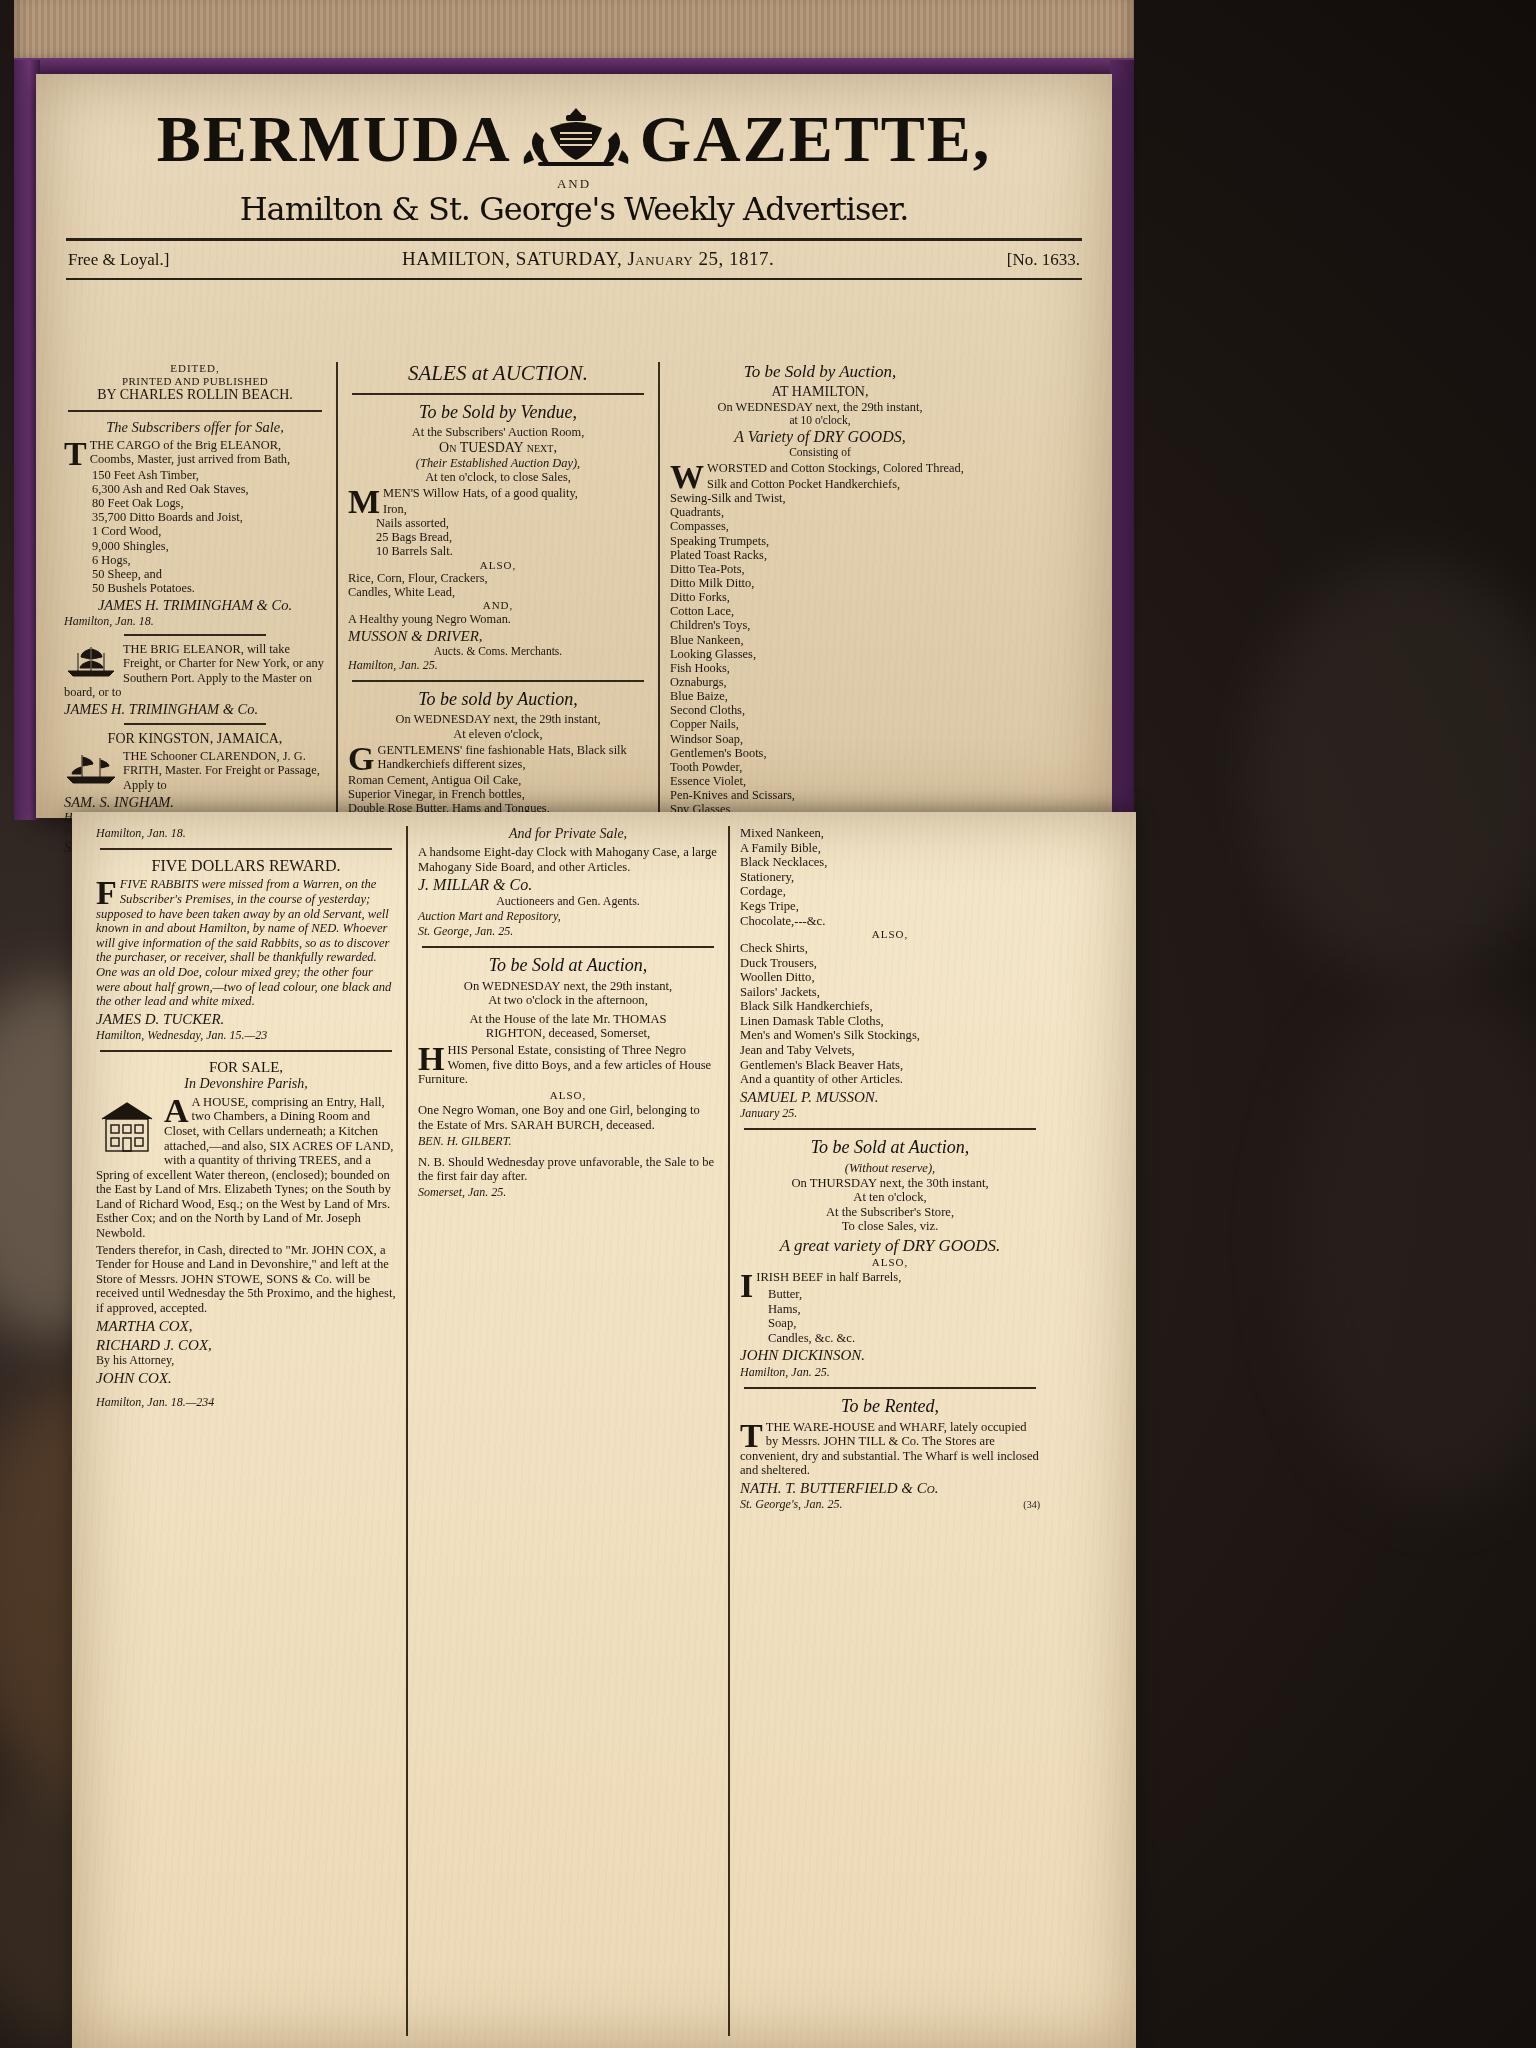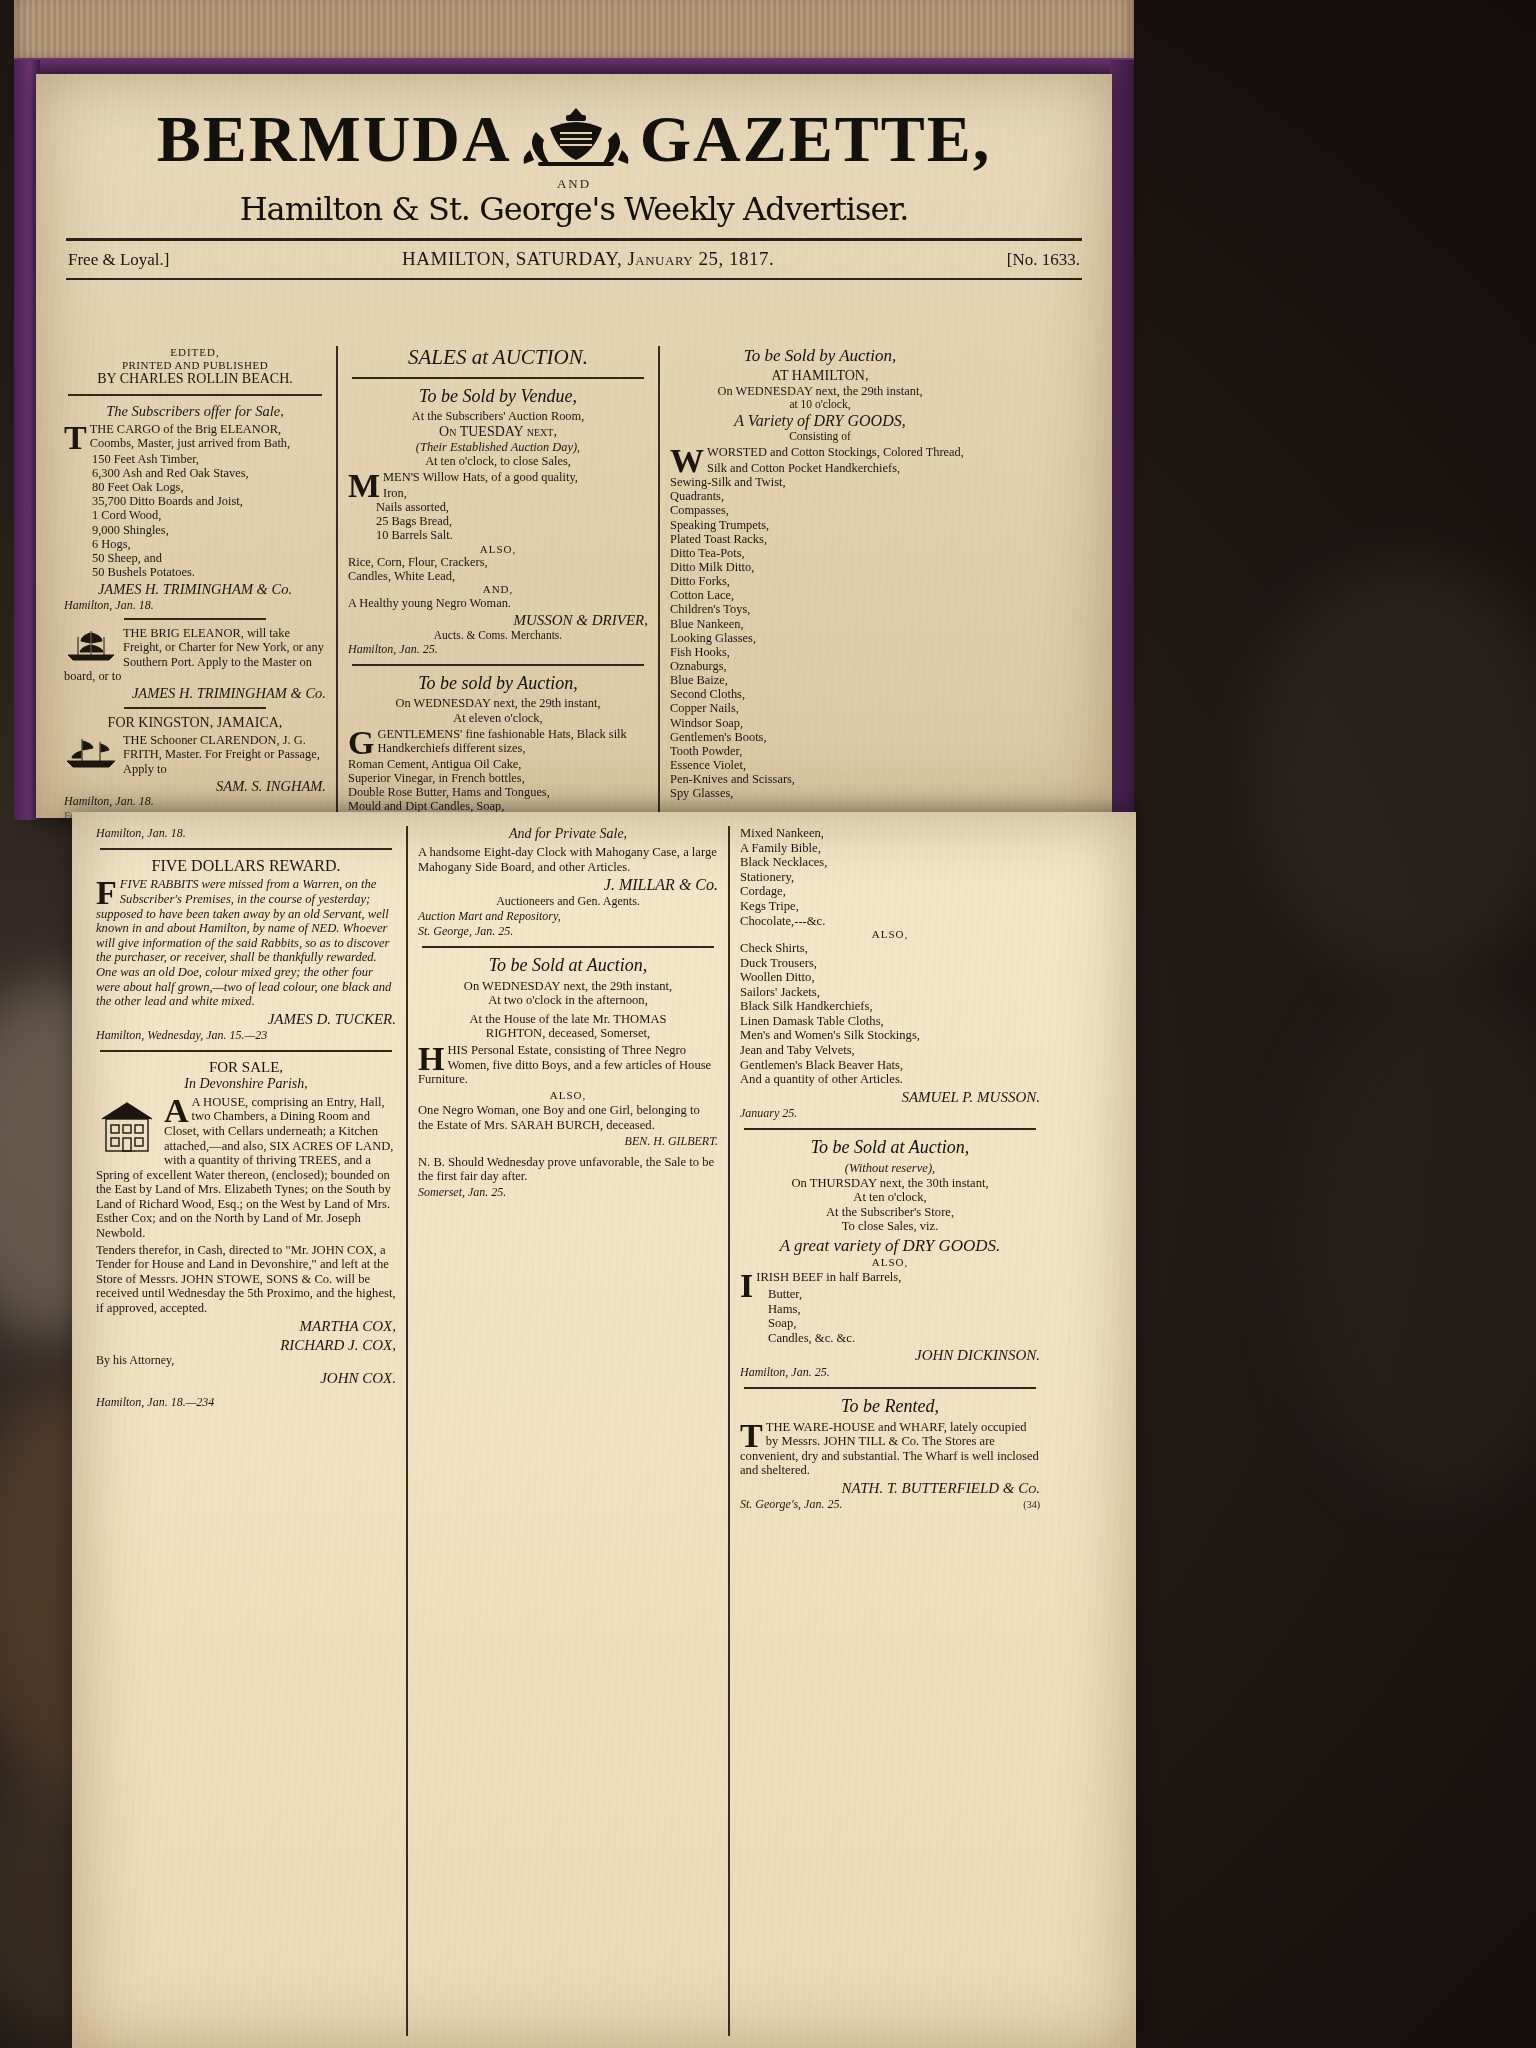--- a/index.html
+++ b/index.html
@@ -53,33 +53,33 @@
   .rule-thick{height:3px;background:#2a2018;margin:10px 12px 0 12px;}
   .dateline{display:flex;justify-content:space-between;align-items:baseline;margin:7px 14px 0 14px;font-size:17px;color:#1b1510;}
   .dateline .center{font-variant:small-caps;font-size:19px;letter-spacing:.5px;}
   .rule-thin{height:2px;background:#2a2018;margin:8px 12px 0 12px;}
 
   
   #cols-top{position:absolute;left:40px;top:346px;width:1040px;height:470px;display:flex;}
   .col{padding:0 10px;}
   .ct1{width:262px;} .ct2{width:300px;border-left:2px solid #3a2c1e;border-right:2px solid #3a2c1e;}
   .ct3{width:300px;}
-  #cols-top .col{font-size:12.4px;line-height:1.14;color:#1d160f;}
+  #cols-top .col{font-size:12.4px;line-height:1.14;color:#1d160f;margin-top:16px;}
 
   
   #cols-bot{position:absolute;left:72px;top:826px;width:1040px;height:1210px;display:flex;}
   .cb1{width:300px;} .cb2{width:300px;border-left:2px solid #3a2c1e;border-right:2px solid #3a2c1e;}
   .cb3{width:300px;}
   #cols-bot .col{font-size:12.6px;line-height:1.16;color:#1d160f;}
 
   .ctr{text-align:center;}
   .it{font-style:italic;}
   .sc{font-variant:small-caps;}
   .hd{font-style:italic;font-size:18px;text-align:center;margin:4px 0 3px;color:#14100c;}
-  .sigc{text-align:right;font-style:italic;font-size:14.5px;margin-top:2px;}
+  .sigc{text-align:left;font-style:italic;font-size:14.5px;margin-top:2px;}
   .loc{font-style:italic;font-size:12px;margin-top:1px;}
   .sep{height:2px;background:#33271b;margin:7px 4px;}
   .sep-short{height:2px;background:#33271b;margin:6px 60px;}
   .list{padding-left:28px;}
   .list div{white-space:nowrap;}
   .dropcap{float:left;font-size:34px;line-height:27px;padding:2px 3px 0 0;font-weight:700;font-family:"Liberation Serif",serif;}
   .para{margin:2px 0;}
   .ship{float:left;width:54px;height:34px;margin:2px 5px 0 0;}
   .house{float:left;width:62px;height:58px;margin:2px 6px 2px 0;}
 </style>

